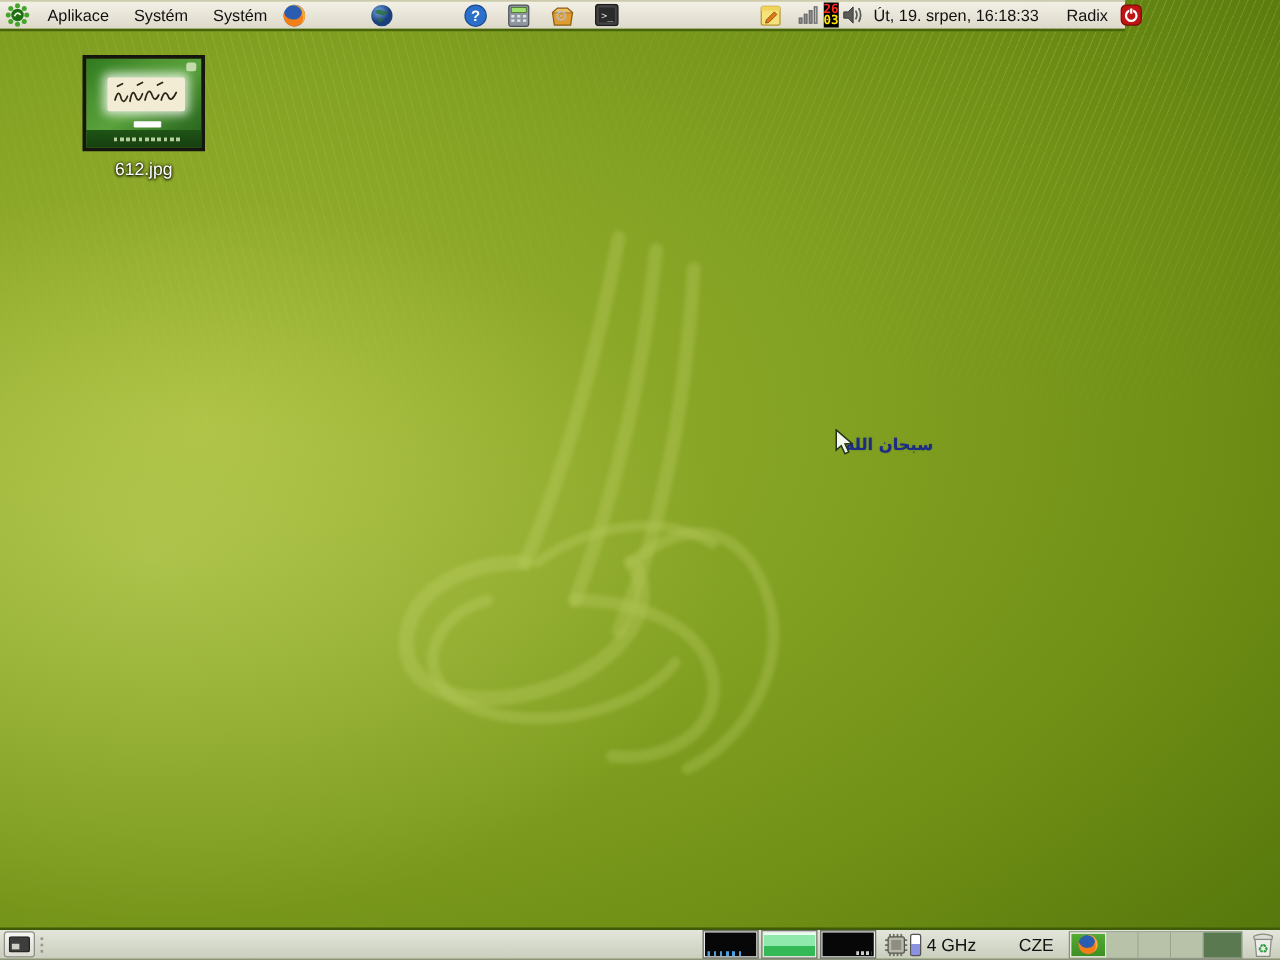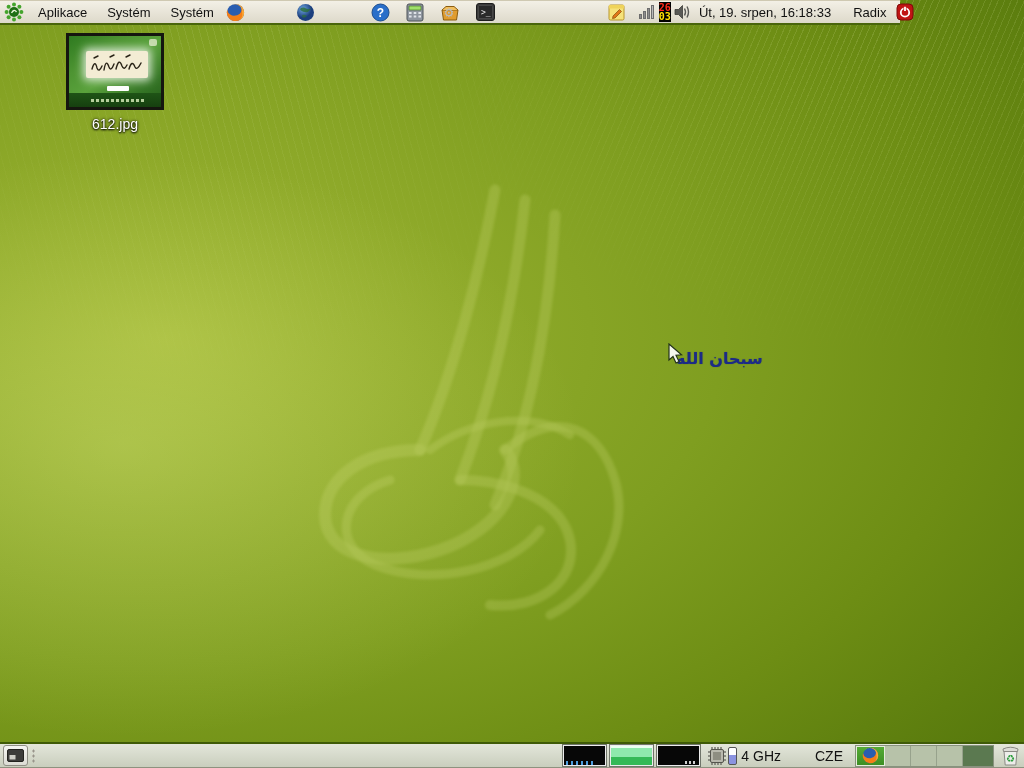--- a/index.html
+++ b/index.html
@@ -54,37 +54,37 @@
   .clock { padding:0 6px; white-space:nowrap; }
   .username { padding:0 6px 0 4px; }
 
   
   .bars { display:flex; align-items:flex-end; gap:1px; height:14px; margin:0 2px; }
   .bars i { display:block; width:3px; background:#8d8d8d; border:1px solid #6e6e6e; }
   .bars i:nth-child(1){height:5px;} .bars i:nth-child(2){height:8px;}
   .bars i:nth-child(3){height:11px;} .bars i:nth-child(4){height:14px; background:#b9b9b9;}
 
   
-  .desktop-icon { position:absolute; left:62px; top:33px; width:106px; z-index:2; text-align:center; }
+  .desktop-icon { position:absolute; left:62px; top:44px; width:106px; z-index:2; text-align:center; }
   .thumb { width:98px; height:77px; margin:0 auto; border:3px solid #15160f; position:relative;
     background:linear-gradient(145deg, #2e7a20 0%, #4d9432 28%, #5aa23c 50%, #357526 78%, #245c18 100%); }
   .thumb .banner { position:absolute; left:17px; top:15px; width:62px; height:27px;
     background:#f3ecd4; border-radius:2px; box-shadow:0 0 8px 3px rgba(255,255,255,.75); }
   .thumb .progress { position:absolute; left:38px; top:50px; width:22px; height:5px; background:#fdfdfd; border-radius:1px; }
   .thumb .strip { position:absolute; left:0; bottom:0; width:100%; height:14px;
     background:linear-gradient(#1f5416, #16400f); }
   .thumb .strip-text { position:absolute; left:22px; bottom:5px; width:54px; height:3px;
     background:repeating-linear-gradient(90deg, rgba(220,240,190,.8) 0 3px, transparent 3px 5px); }
   .thumb .mini-logo { position:absolute; right:4px; top:3px; width:8px; height:7px;
     background:#dfe8c8; border-radius:2px; opacity:.8; }
   .icon-label { margin-top:6px; color:#fff; font-size:14px; text-shadow:0 1px 2px #000, 0 0 3px #000; }
 
   
   .dhikr { position:absolute; left:676px; top:349px; z-index:2; font-family:"DejaVu Sans", sans-serif;
-    font-size:16px; font-weight:bold; color:#1c2b86; direction:rtl; text-shadow:0 0 1px rgba(20,30,110,.5); }
+    font-size:13px; font-weight:bold; color:#1c2b86; direction:rtl; text-shadow:0 0 1px rgba(20,30,110,.5); }
   .cursor { position:absolute; left:667px; top:343px; z-index:6; }
 
   
   .show-desktop-btn { width:25px; height:21px; margin-left:3px; background:linear-gradient(#f5f5f2,#dcdcd4);
     border:1px solid #8f8f85; border-radius:3px; display:flex; align-items:center; justify-content:center; }
   .monitor { width:43px; height:21px; border:1px solid #ececec; outline:1px solid #70756a; background:#070707;
     position:relative; margin-left:4px; overflow:hidden; }
   .monitor.mem { background:linear-gradient(#eafff2 0 2px, #8fe9ad 2px 11px, #35b957 11px 100%); }
   .cpu-ticks { position:absolute; left:2px; bottom:0; width:30px; height:4px;
     background:repeating-linear-gradient(90deg, #4d9fe0 0 2px, transparent 2px 5px); }

